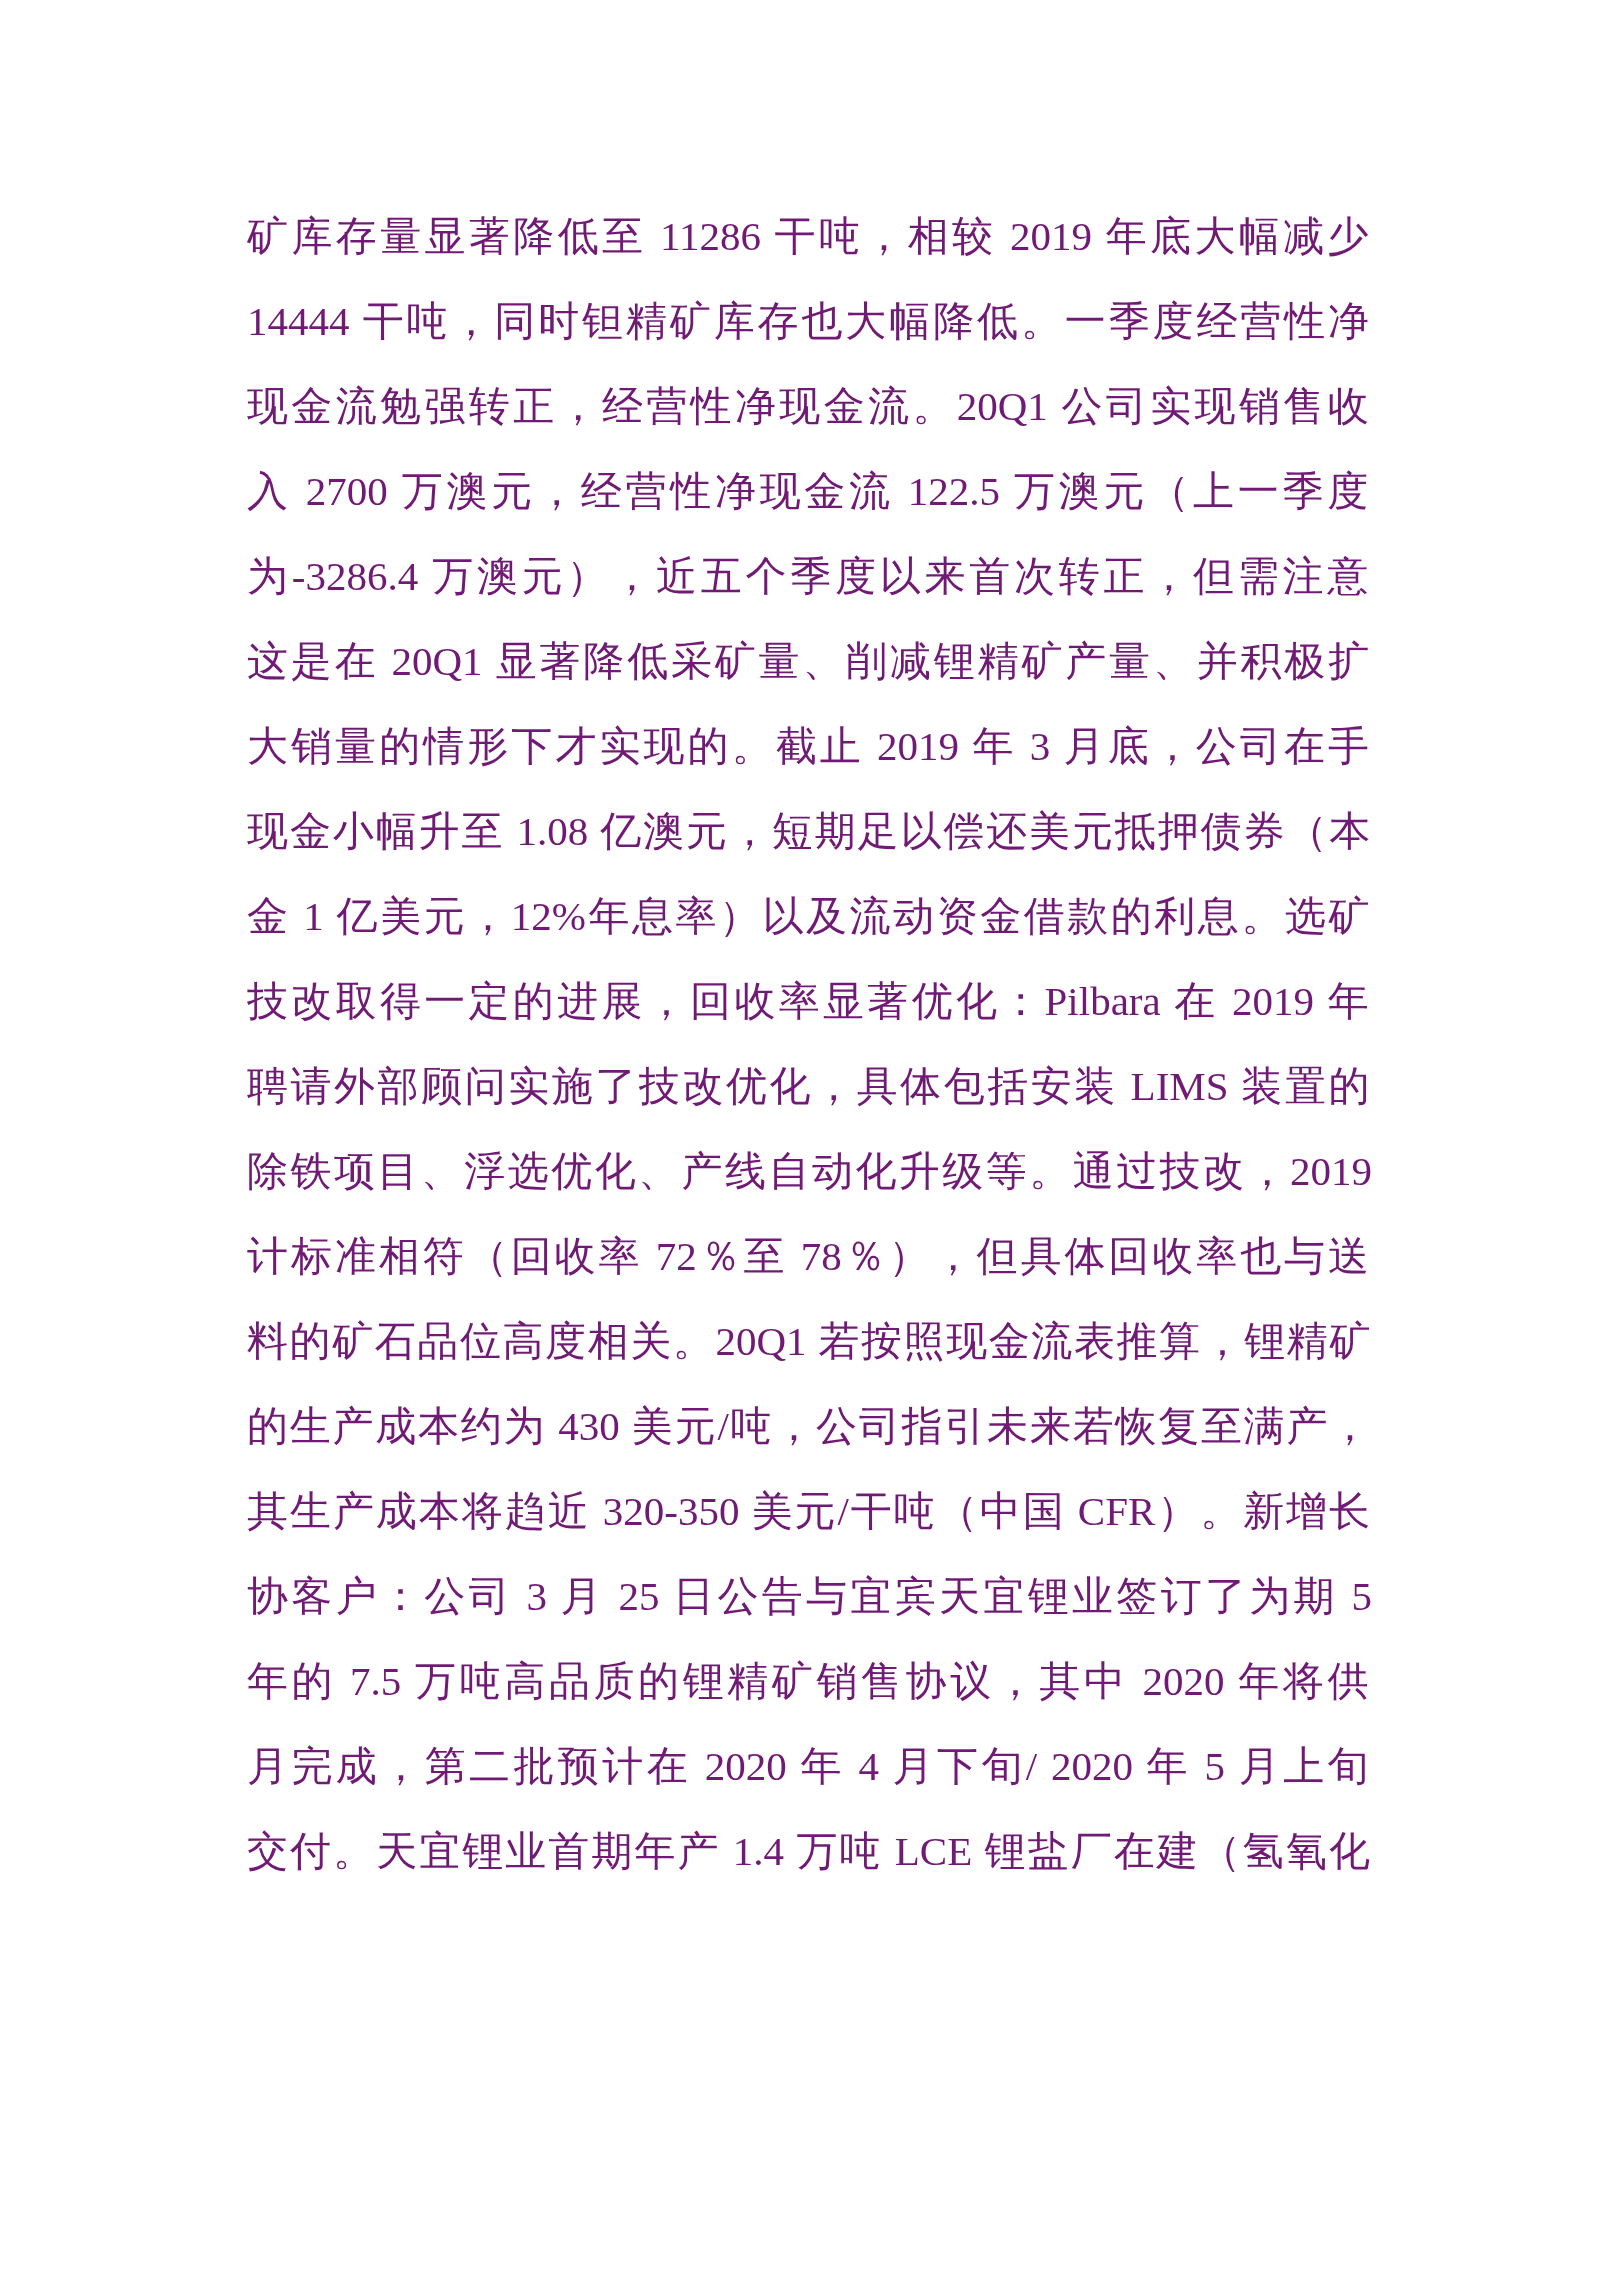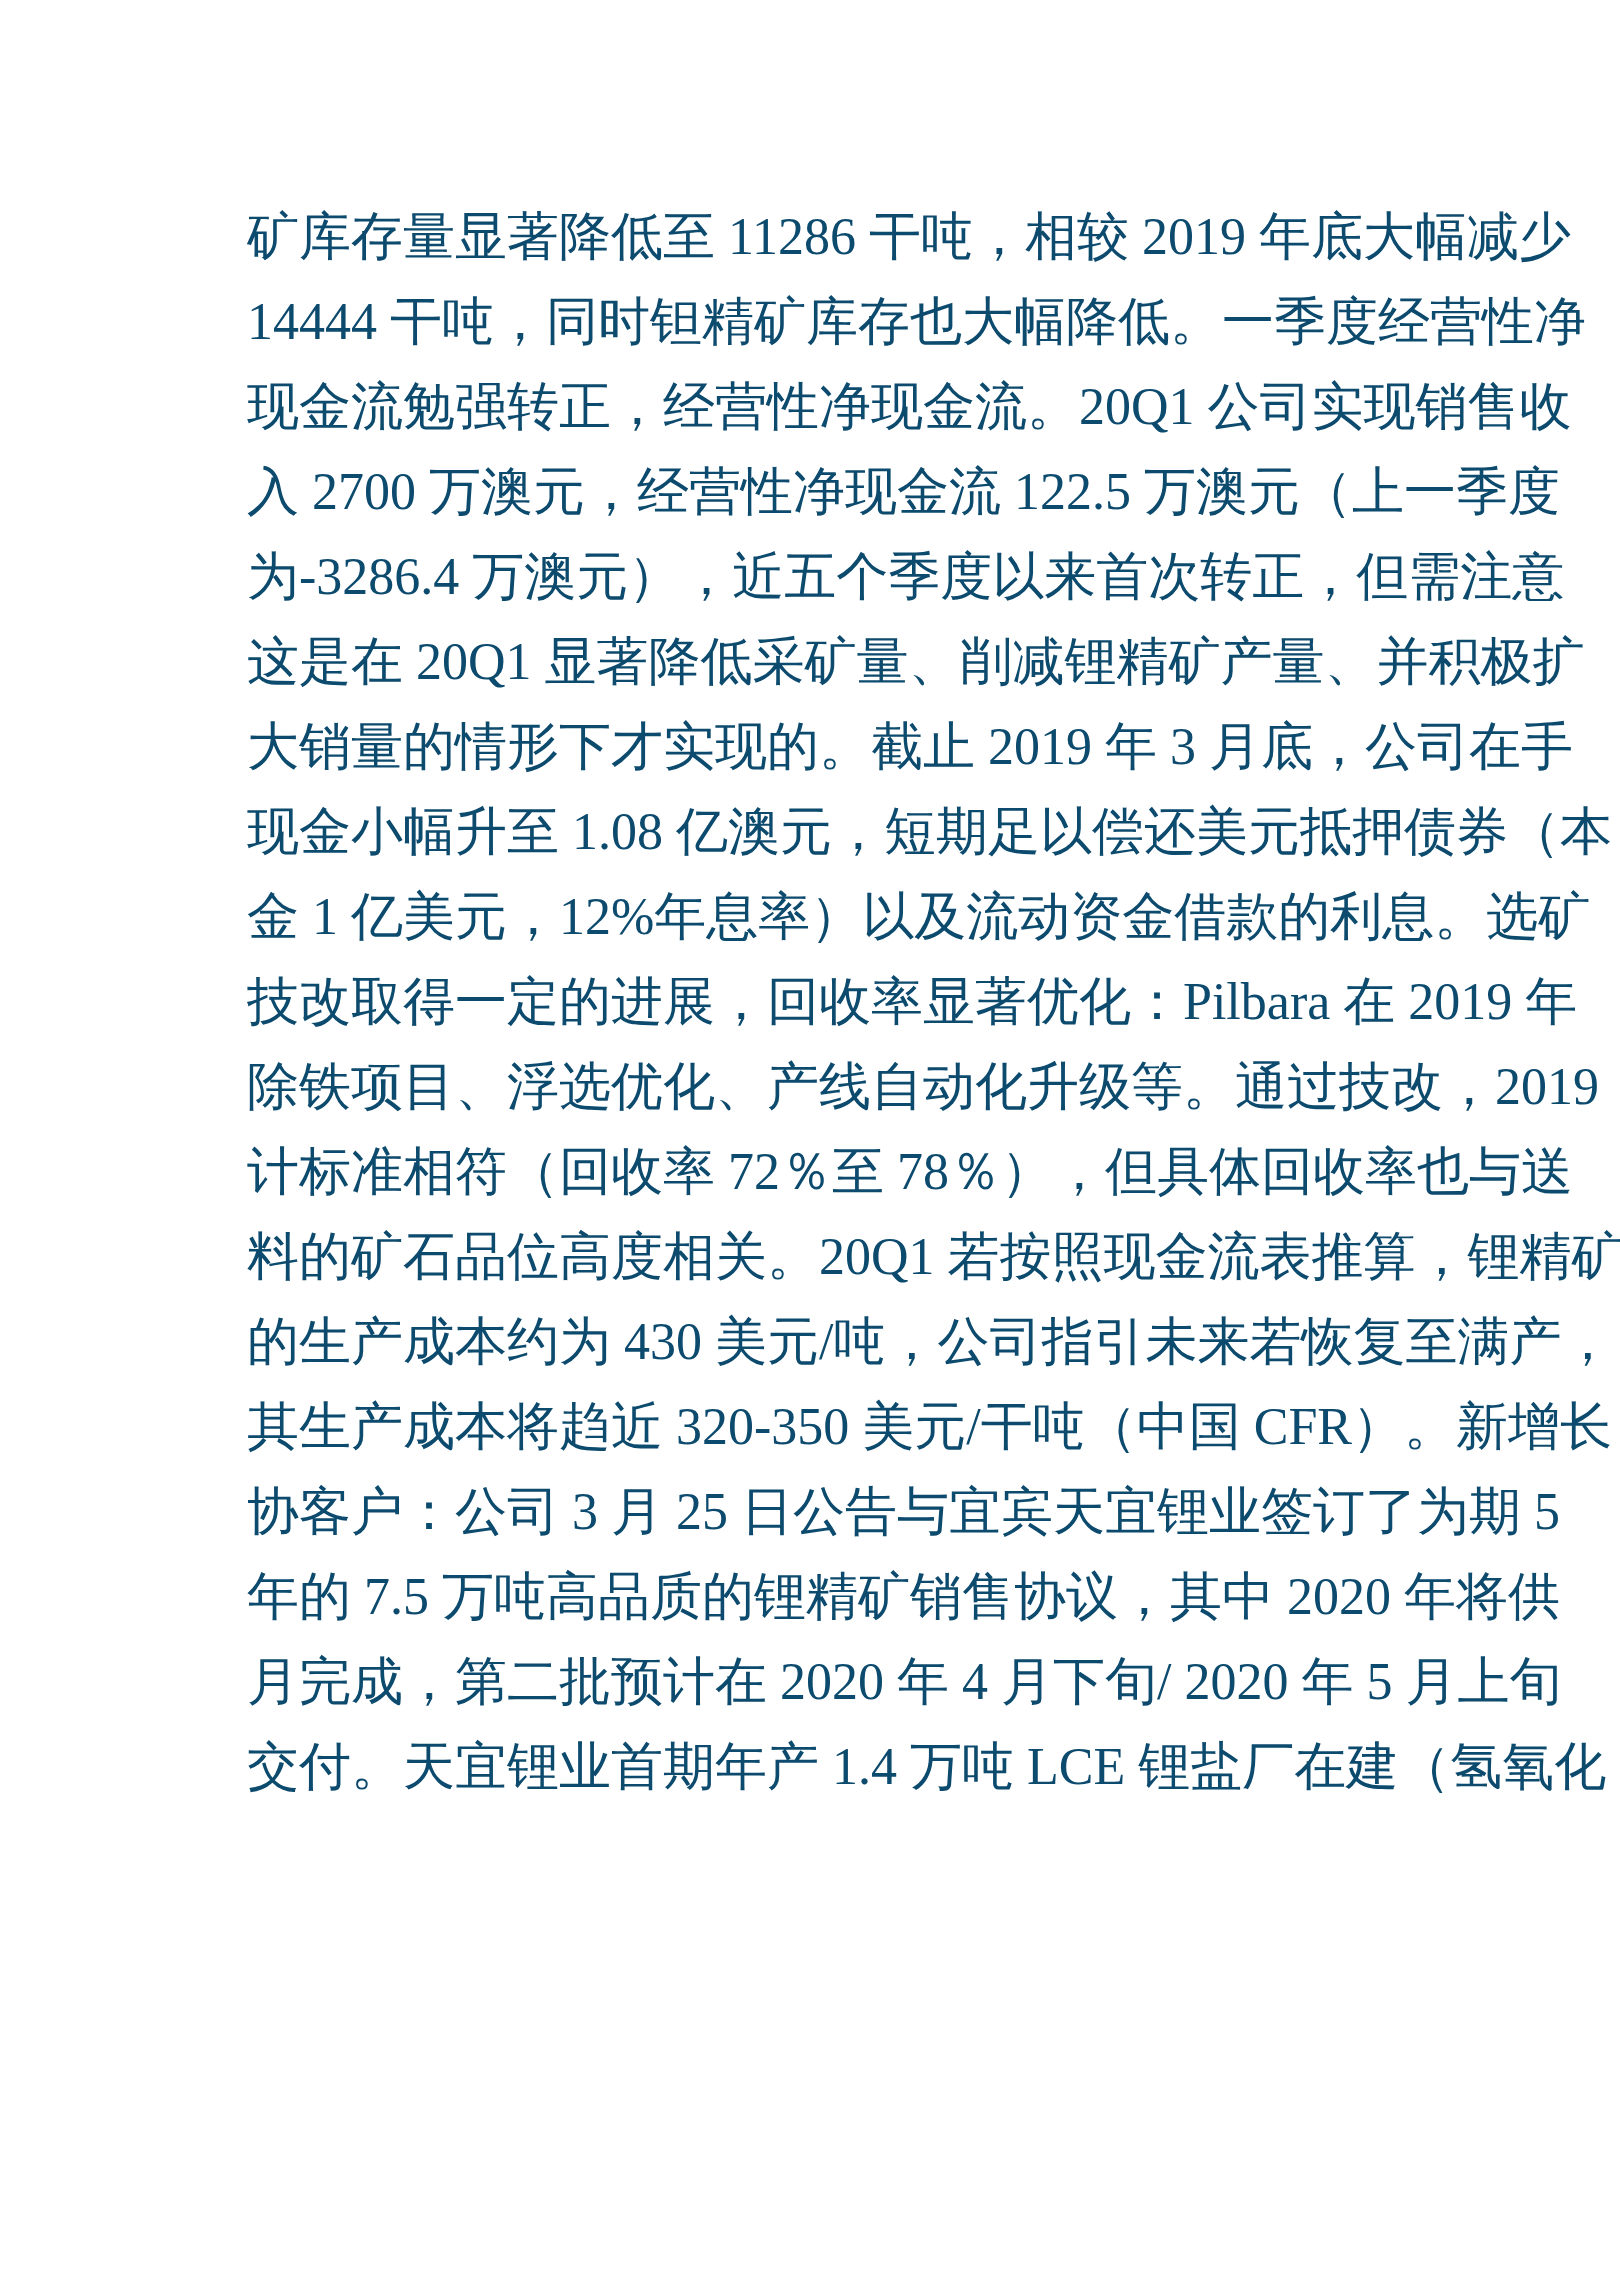--- a/index.html
+++ b/index.html
@@ -18,23 +18,23 @@
   .textblock {
     position: absolute;
     left: 247px;
     top: 194px;
     width: 1125px;
     color: #000000;
   }
   .line {
     height: 85px;
     line-height: 85px;
-    font-size: 52px;
+    font-size: 41px;
     font-weight: 400;
-    color: #0c4a6e;
+    color: #701a75;
     white-space: nowrap;
     text-align: justify;
     text-align-last: justify;
     text-justify: distribute;
     overflow: visible;
   }
   
   .line::after {
     content: "";
     display: inline-block;
@@ -49,20 +49,21 @@
     <div class="line">矿库存量显著降低至 11286 干吨，相较 2019 年底大幅减少</div>
     <div class="line">14444 干吨，同时钽精矿库存也大幅降低。一季度经营性净</div>
     <div class="line">现金流勉强转正，经营性净现金流。20Q1 公司实现销售收</div>
     <div class="line">入 2700 万澳元，经营性净现金流 122.5 万澳元（上一季度</div>
     <div class="line">为-3286.4 万澳元），近五个季度以来首次转正，但需注意</div>
     <div class="line">这是在 20Q1 显著降低采矿量、削减锂精矿产量、并积极扩</div>
     <div class="line">大销量的情形下才实现的。截止 2019 年 3 月底，公司在手</div>
     <div class="line">现金小幅升至 1.08 亿澳元，短期足以偿还美元抵押债券（本</div>
     <div class="line">金 1 亿美元，12%年息率）以及流动资金借款的利息。选矿</div>
     <div class="line">技改取得一定的进展，回收率显著优化：Pilbara 在 2019 年</div>
+    <div class="line">聘请外部顾问实施了技改优化，具体包括安装 LIMS 装置的</div>
     <div class="line">除铁项目、浮选优化、产线自动化升级等。通过技改，2019</div>
     <div class="line">计标准相符（回收率 72％至 78％），但具体回收率也与送</div>
     <div class="line">料的矿石品位高度相关。20Q1 若按照现金流表推算，锂精矿</div>
     <div class="line">的生产成本约为 430 美元/吨，公司指引未来若恢复至满产，</div>
     <div class="line">其生产成本将趋近 320-350 美元/干吨（中国 CFR）。新增长</div>
     <div class="line">协客户：公司 3 月 25 日公告与宜宾天宜锂业签订了为期 5</div>
     <div class="line">年的 7.5 万吨高品质的锂精矿销售协议，其中 2020 年将供</div>
     <div class="line">月完成，第二批预计在 2020 年 4 月下旬/ 2020 年 5 月上旬</div>
     <div class="line">交付。天宜锂业首期年产 1.4 万吨 LCE 锂盐厂在建（氢氧化</div>
   </div>

